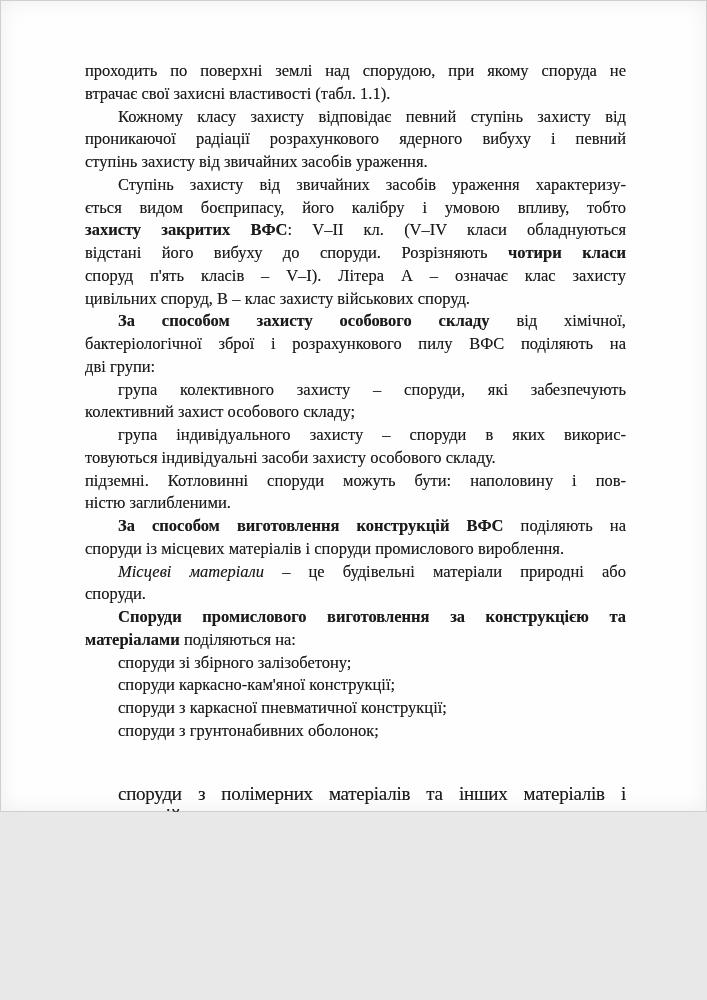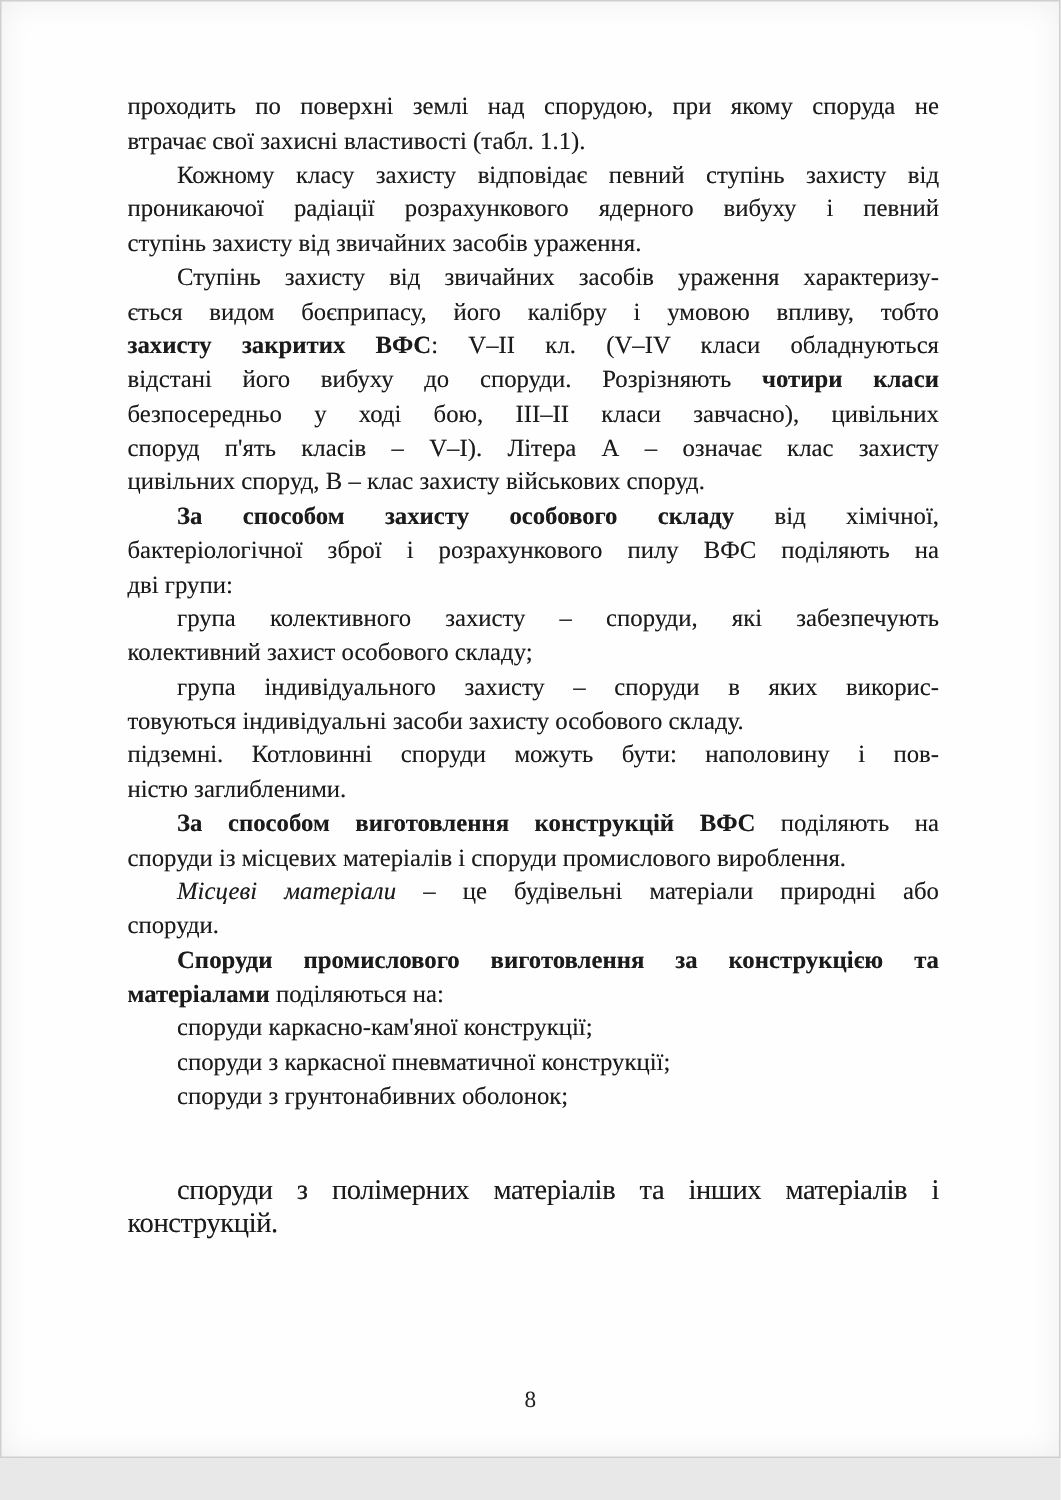--- a/index.html
+++ b/index.html
@@ -3,21 +3,21 @@
 <meta charset="utf-8">
 <style>
   html, body {
     margin: 0;
     padding: 0;
     background: #e8e8e8;
   }
   .page {
     position: relative;
     width: 707px;
-    height: 972px;
+    height: 812px;
     margin: 0 auto;
     background: #fefefe;
     box-shadow: inset 0 0 0 1px #cfcfcf, inset 0 0 22px rgba(0,0,0,0.07);
     font-family: "Liberation Serif", "DejaVu Serif", serif;
     color: #1b1b1b;
     overflow: hidden;
   }
   .text-block {
     position: absolute;
     left: 85px;
@@ -61,37 +61,37 @@
   <div class="text-block">
       <div class="line fill"><span>проходить по поверхні землі над спорудою, при якому споруда не</span></div>
       <div class="line"><span>втрачає свої захисні властивості (табл. 1.1).</span></div>
       <div class="line indent fill"><span>Кожному класу захисту відповідає певний ступінь захисту від</span></div>
       <div class="line fill"><span>проникаючої радіації розрахункового ядерного вибуху і певний</span></div>
       <div class="line"><span>ступінь захисту від звичайних засобів ураження.</span></div>
       <div class="line indent fill"><span>Ступінь захисту від звичайних засобів ураження характеризу-</span></div>
       <div class="line fill"><span>ється видом боєприпасу, його калібру і умовою впливу, тобто</span></div>
       <div class="line fill"><span class="b">захисту закритих ВФС</span><span>: V–II кл. (V–IV класи обладнуються</span></div>
       <div class="line fill"><span>відстані його вибуху до споруди. Розрізняють </span><span class="b">чотири класи</span></div>
-      <div class="line fill"><span>безпосередньо у ході бою, III–II класи завчасно), цивільних</span></div>
       <div class="line fill"><span>споруд п'ять класів – V–I). Літера А – означає клас захисту</span></div>
       <div class="line"><span>цивільних споруд, В – клас захисту військових споруд.</span></div>
       <div class="line indent fill"><span class="b">За способом захисту особового складу</span><span> від хімічної,</span></div>
       <div class="line fill"><span>бактеріологічної зброї і розрахункового пилу ВФС поділяють на</span></div>
       <div class="line"><span>дві групи:</span></div>
       <div class="line indent fill"><span>група колективного захисту – споруди, які забезпечують</span></div>
       <div class="line"><span>колективний захист особового складу;</span></div>
       <div class="line indent fill"><span>група індивідуального захисту – споруди в яких викорис-</span></div>
       <div class="line"><span>товуються індивідуальні засоби захисту особового складу.</span></div>
       <div class="line fill"><span>підземні. Котловинні споруди можуть бути: наполовину і пов-</span></div>
       <div class="line"><span>ністю заглибленими.</span></div>
       <div class="line indent fill"><span class="b">За способом виготовлення конструкцій ВФС</span><span> поділяють на</span></div>
       <div class="line"><span>споруди із місцевих матеріалів і споруди промислового вироблення.</span></div>
       <div class="line indent fill"><span class="i">Місцеві матеріали</span><span> – це будівельні матеріали природні або</span></div>
       <div class="line"><span>споруди.</span></div>
       <div class="line indent fill"><span class="b">Споруди промислового виготовлення за конструкцією та</span></div>
       <div class="line"><span class="b">матеріалами</span><span> поділяються на:</span></div>
+      <div class="line indent"><span>споруди зі збірного залізобетону;</span></div>
       <div class="line indent"><span>споруди каркасно-кам'яної конструкції;</span></div>
       <div class="line indent"><span>споруди з каркасної пневматичної конструкції;</span></div>
       <div class="line indent"><span>споруди з грунтонабивних оболонок;</span></div>
       <div class="line indent condensed"><span>споруди з полімерних матеріалів та інших матеріалів і конструкцій.</span></div>
     </div>
   <div class="page-number">8</div>
 </div>
 
 </body></html>

